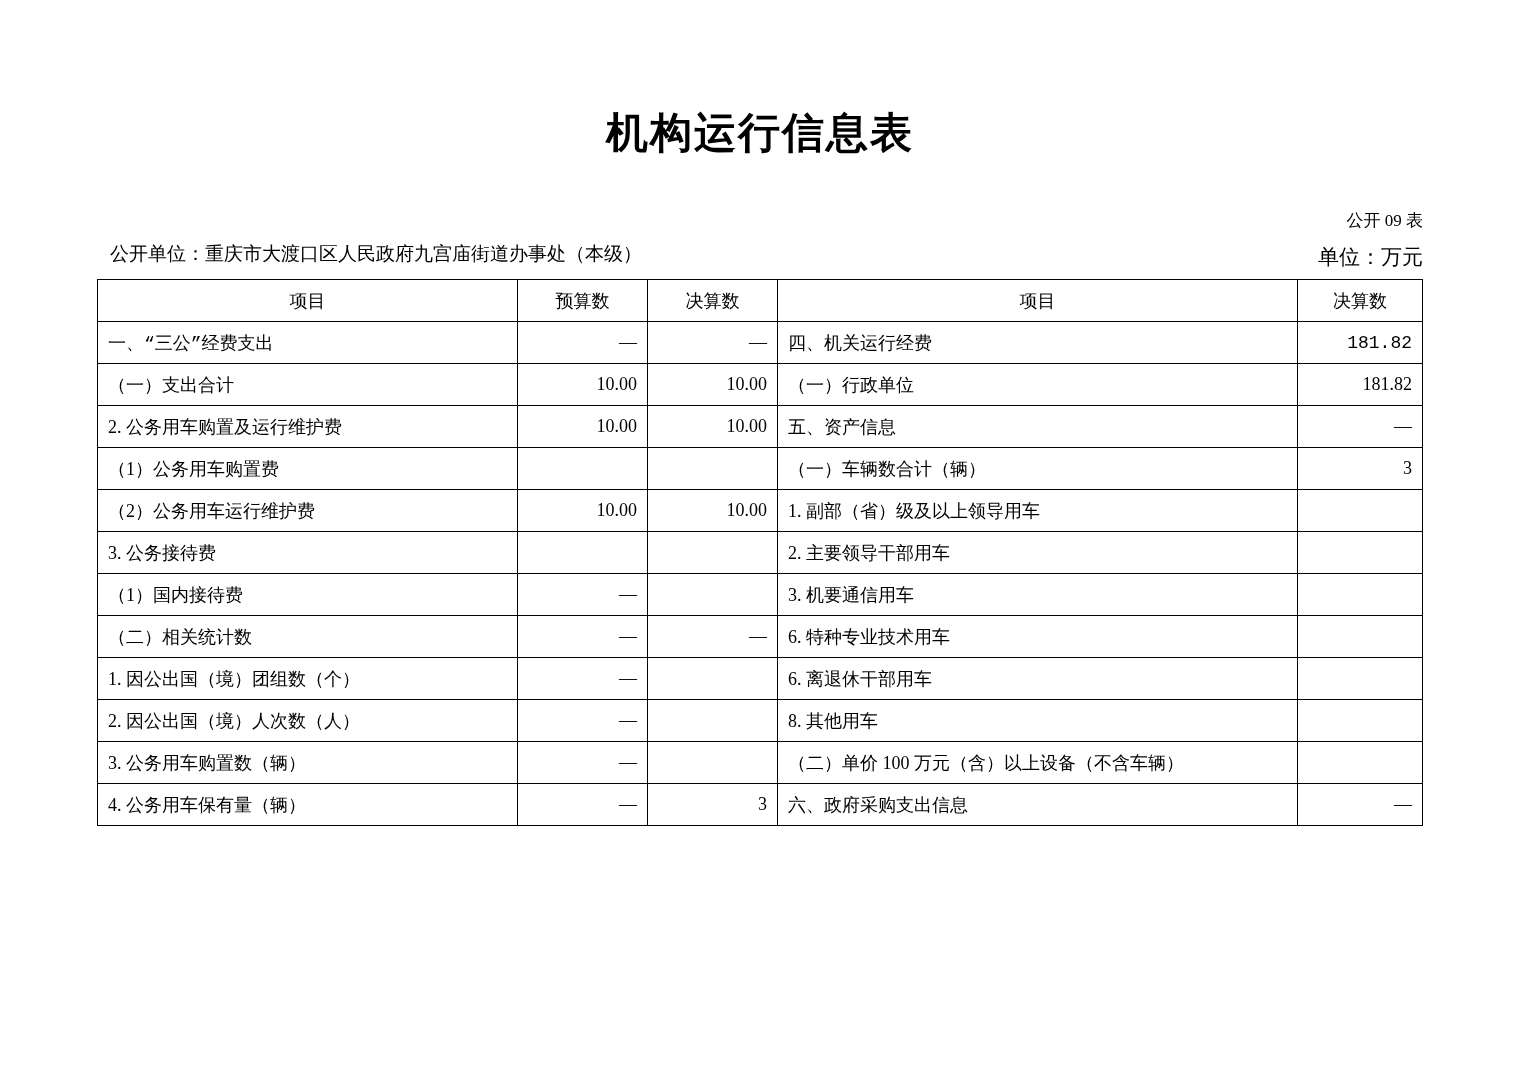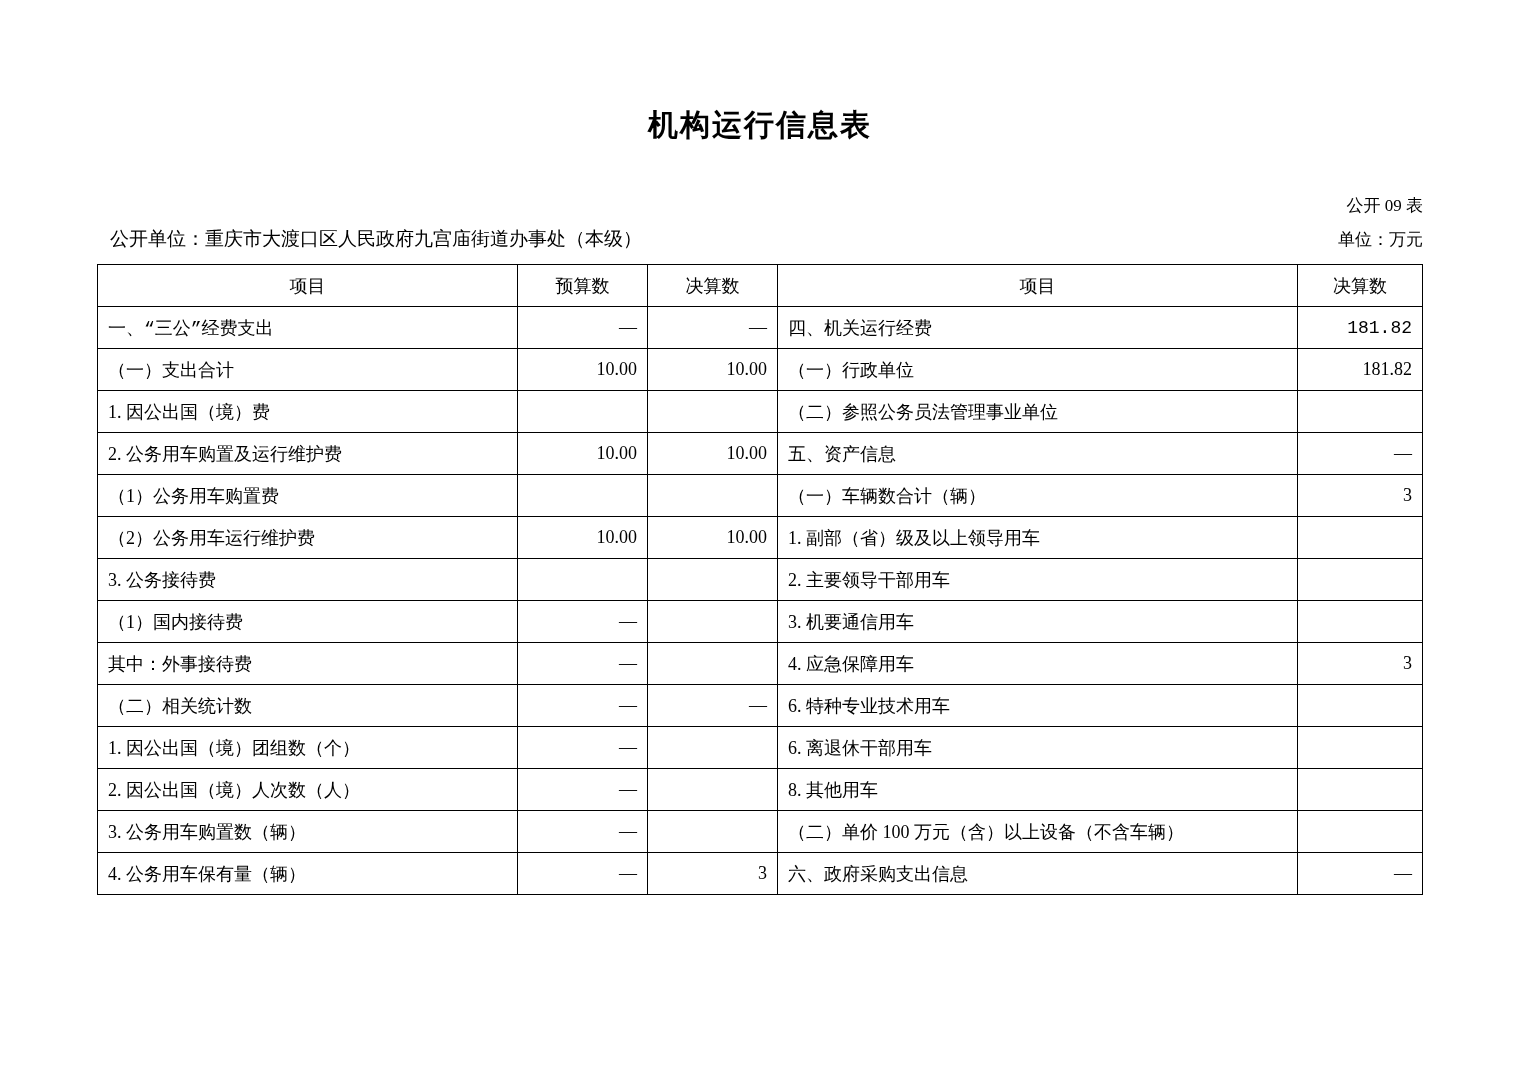--- a/index.html
+++ b/index.html
@@ -16,21 +16,21 @@
     overflow: hidden;
   }
   .page {
     width: 1520px;
     height: 1074px;
     position: relative;
     box-sizing: border-box;
   }
   .doc-title {
     text-align: center;
-    font-size: 30px;
+    font-size: 42px;
     font-weight: bold;
     letter-spacing: 2px;
     margin-top: 105px;
     font-family: "Liberation Serif", "DejaVu Serif", serif;
   }
   .meta-row {
     position: relative;
     margin-top: 48px;
     height: 26px;
   }
@@ -50,21 +50,21 @@
     position: absolute;
     left: 110px;
     top: 0;
     font-size: 19px;
     text-align: right;
   }
   .unit-measure {
     position: absolute;
     right: 97px;
     top: 2px;
-    font-size: 17px;
+    font-size: 21px;
   }
   table.main {
     border-collapse: collapse;
     margin: 8px auto 0 auto;
     width: 1325px;
     table-layout: fixed;
     border-radius: 30px;
   }
   table.main td, table.main th {
     border: 1px solid #000000;
@@ -124,27 +124,20 @@
           <td class="col-fin2 num bold">181.82</td>
         </tr>
         <tr>
           <td class="col-item-l ind0">（一）支出合计</td>
           <td class="col-bud num">10.00</td>
           <td class="col-fin num">10.00</td>
           <td class="col-item-r ind0">（一）行政单位</td>
           <td class="col-fin2 num">181.82</td>
         </tr>
         <tr>
-          <td class="col-item-l ind1">1. 因公出国（境）费</td>
-          <td class="col-bud num"></td>
-          <td class="col-fin num"></td>
-          <td class="col-item-r ind0">（二）参照公务员法管理事业单位</td>
-          <td class="col-fin2 num"></td>
-        </tr>
-        <tr>
           <td class="col-item-l ind1">2. 公务用车购置及运行维护费</td>
           <td class="col-bud num">10.00</td>
           <td class="col-fin num">10.00</td>
           <td class="col-item-r ind0 bold">五、资产信息</td>
           <td class="col-fin2 num">—</td>
         </tr>
         <tr>
           <td class="col-item-l ind2">（1）公务用车购置费</td>
           <td class="col-bud num"></td>
           <td class="col-fin num"></td>
@@ -166,27 +159,20 @@
           <td class="col-fin2 num"></td>
         </tr>
         <tr>
           <td class="col-item-l ind2">（1）国内接待费</td>
           <td class="col-bud num">—</td>
           <td class="col-fin num"></td>
           <td class="col-item-r ind1">3. 机要通信用车</td>
           <td class="col-fin2 num"></td>
         </tr>
         <tr>
-          <td class="col-item-l ind4">其中：外事接待费</td>
-          <td class="col-bud num">—</td>
-          <td class="col-fin num"></td>
-          <td class="col-item-r ind1">4. 应急保障用车</td>
-          <td class="col-fin2 num">3</td>
-        </tr>
-        <tr>
           <td class="col-item-l ind0">（二）相关统计数</td>
           <td class="col-bud num">—</td>
           <td class="col-fin num">—</td>
           <td class="col-item-r ind1">6. 特种专业技术用车</td>
           <td class="col-fin2 num"></td>
         </tr>
         <tr>
           <td class="col-item-l ind1">1. 因公出国（境）团组数（个）</td>
           <td class="col-bud num">—</td>
           <td class="col-fin num"></td>

